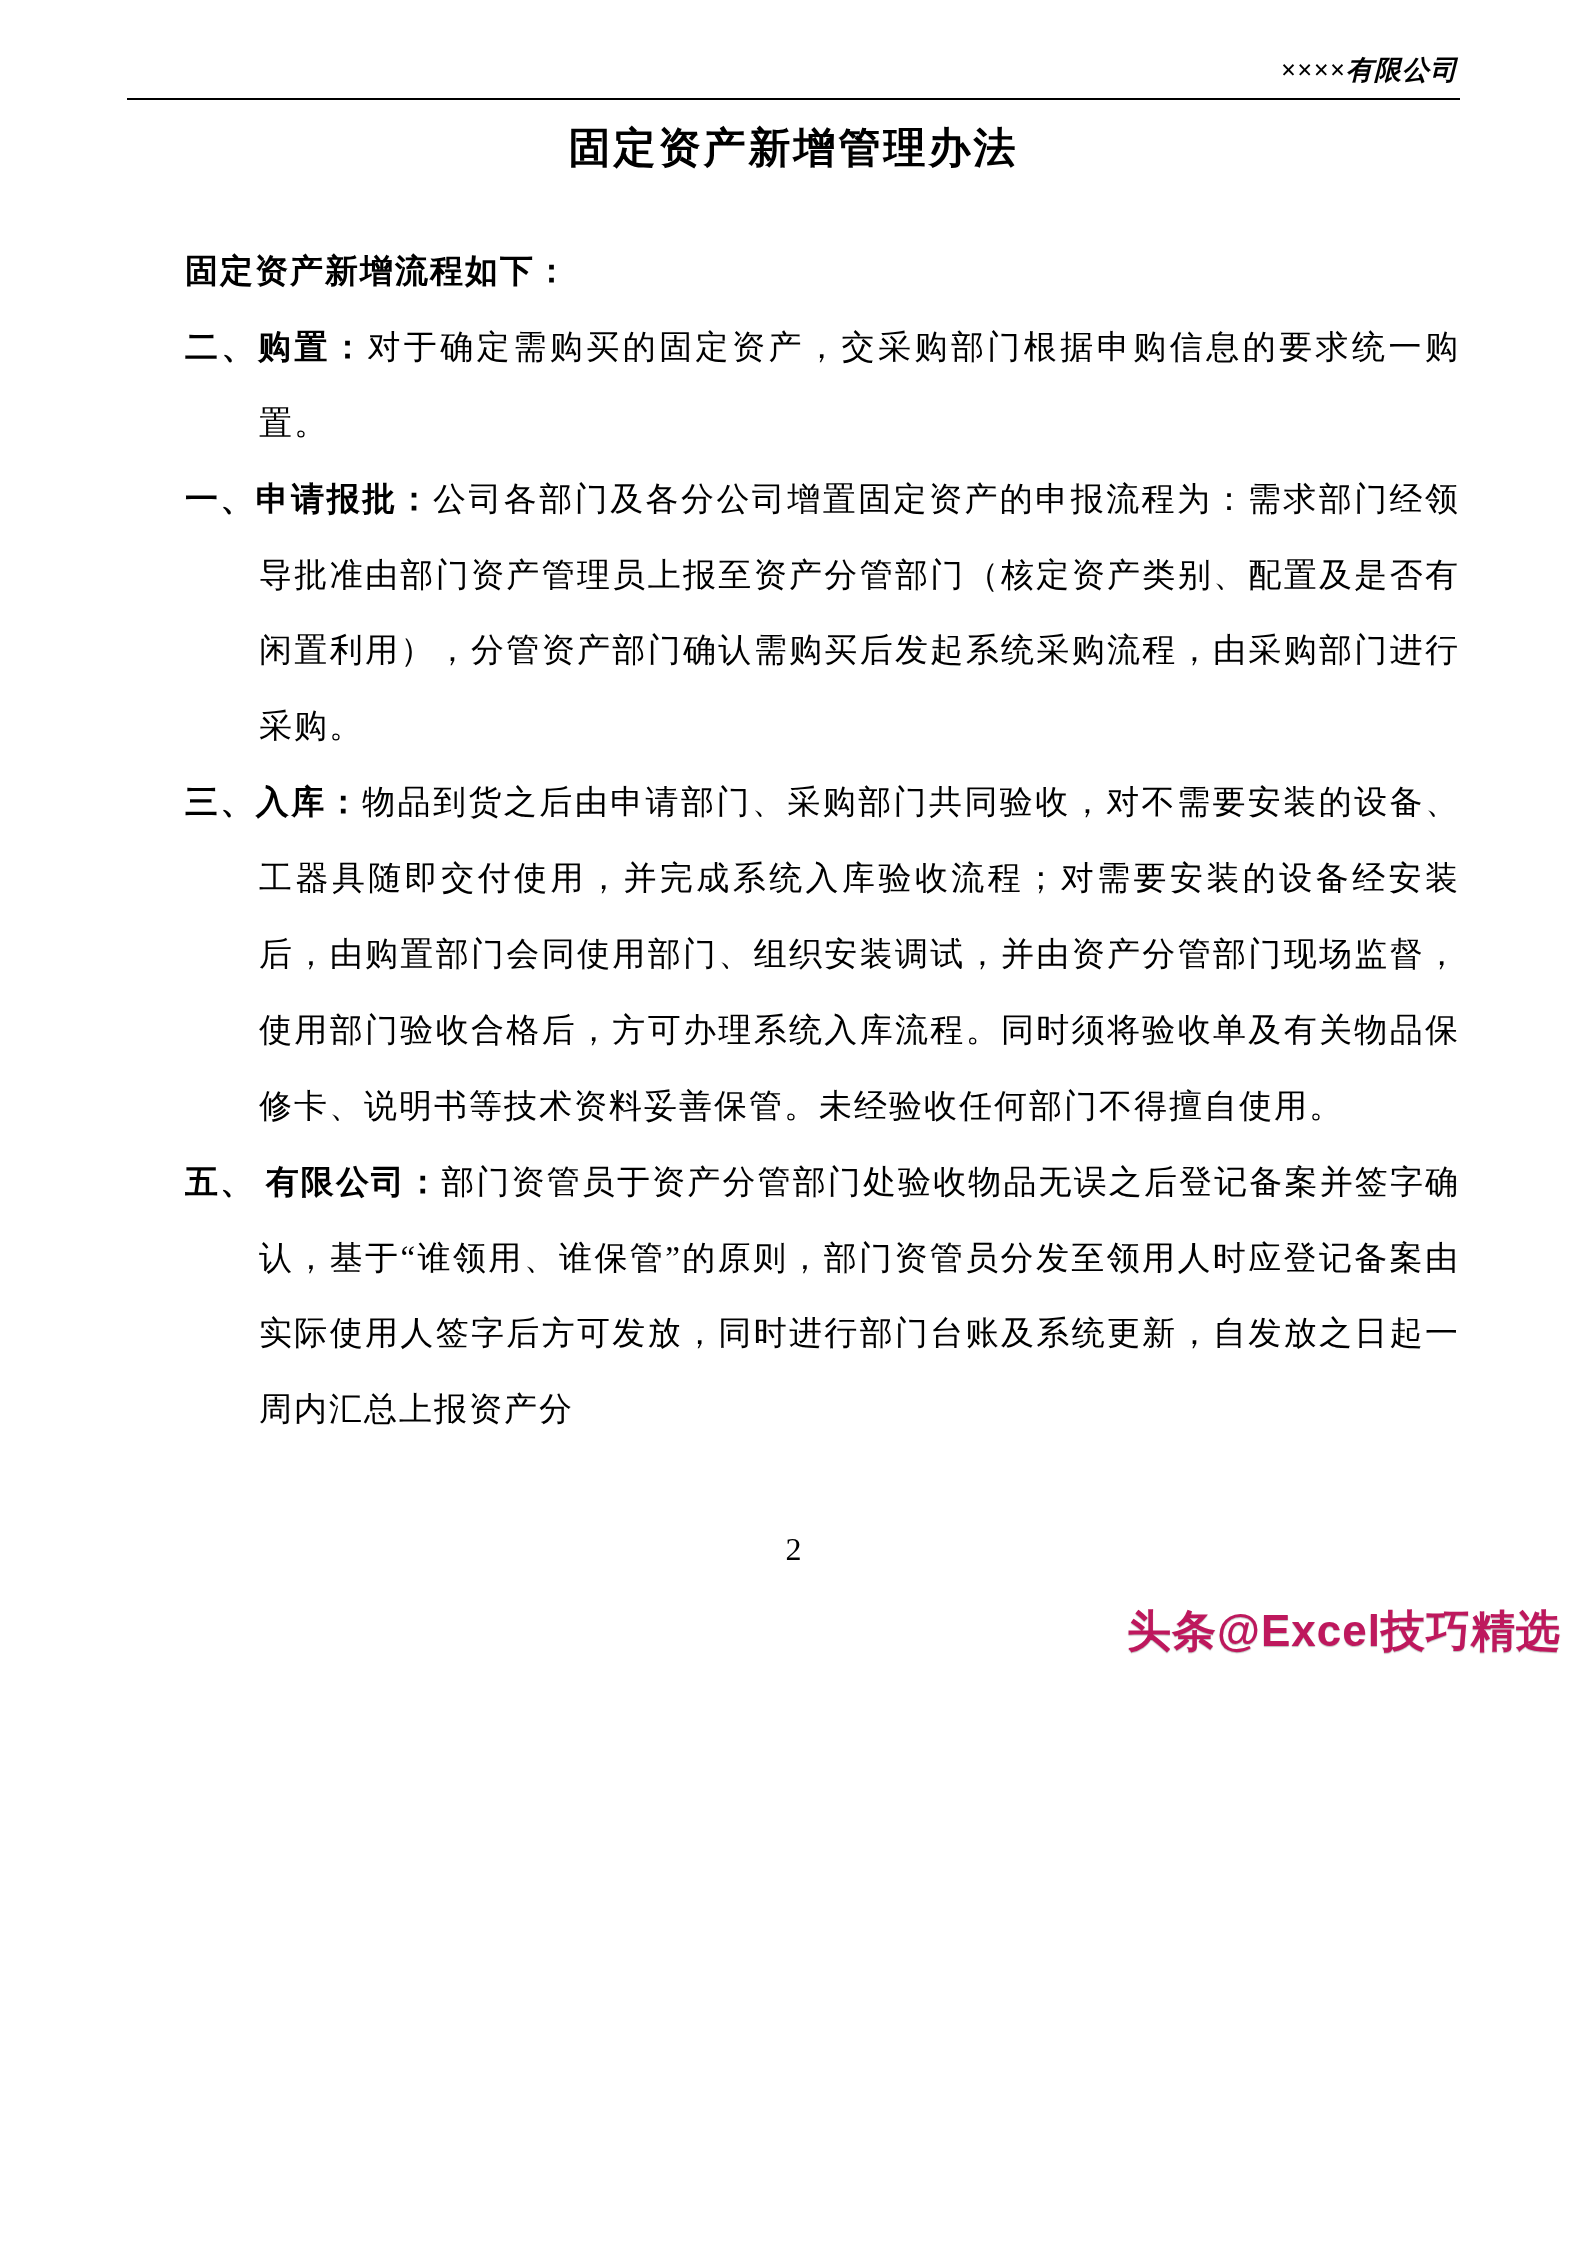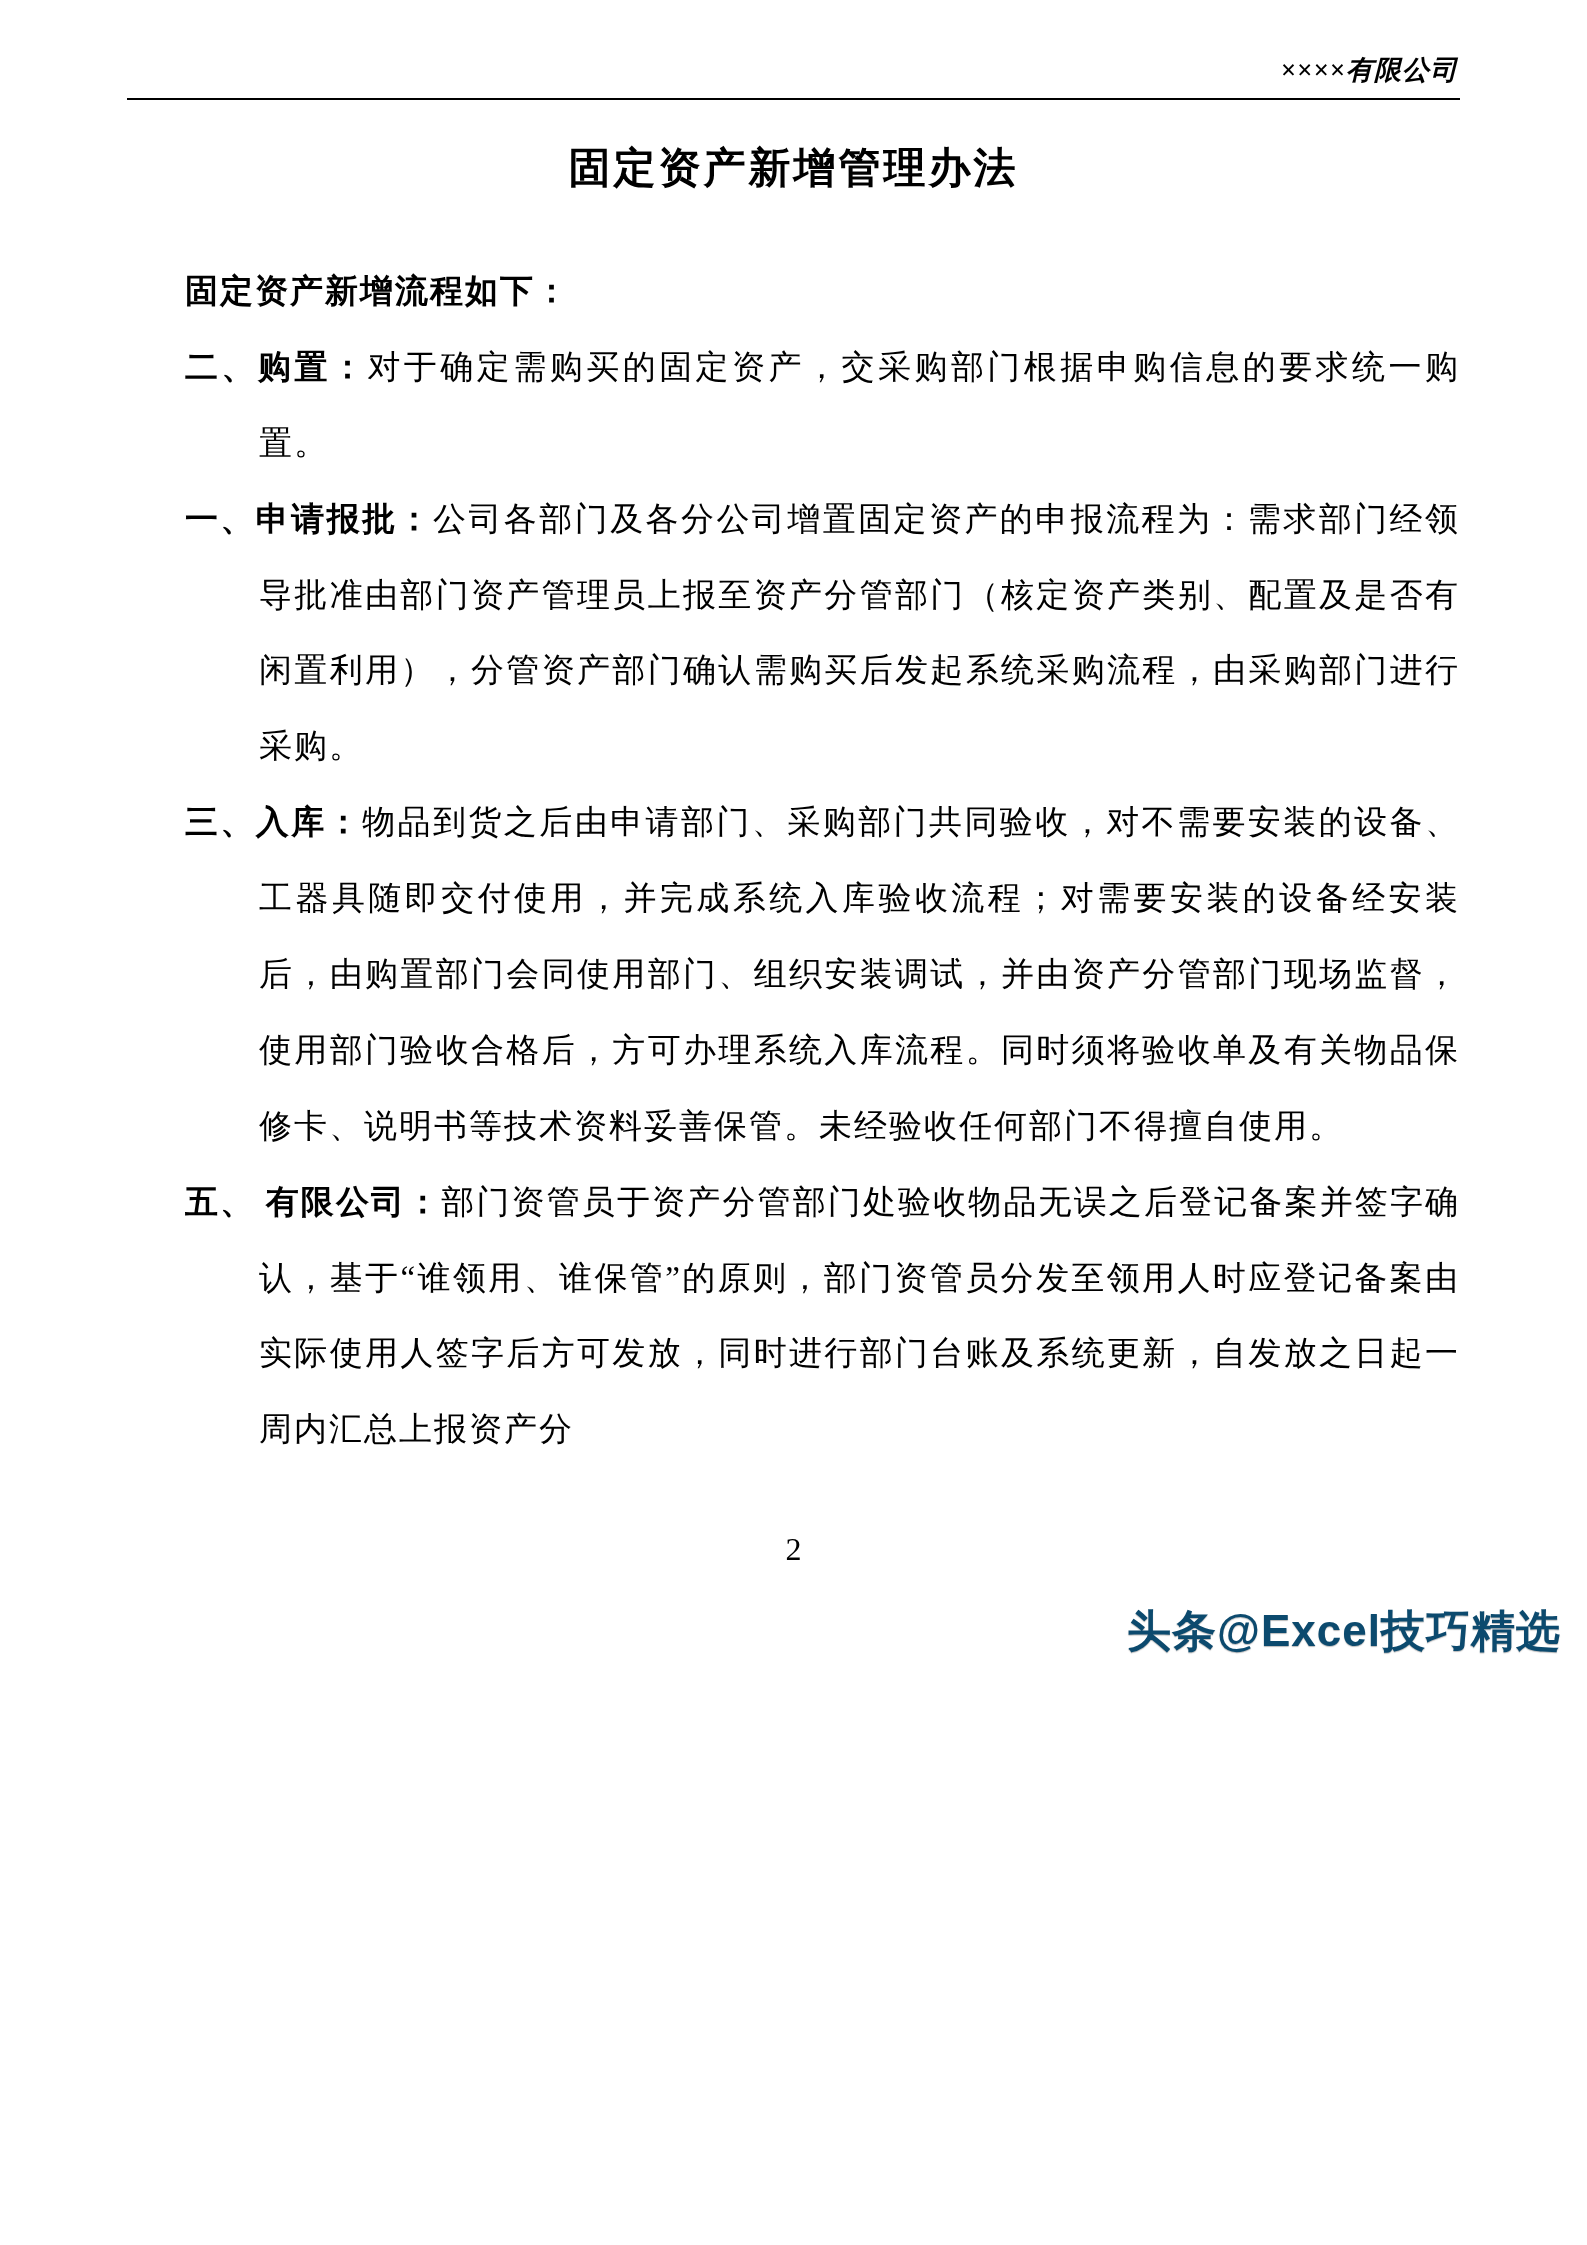--- a/index.html
+++ b/index.html
@@ -29,21 +29,21 @@
     border: none;
     border-top: 2px solid #000000;
     height: 0;
     margin: 0;
   }
   .doc-title {
     text-align: center;
     font-size: 42px;
     font-weight: bold;
     letter-spacing: 3px;
-    margin-top: 40px;
+    margin-top: 20px;
   }
   .content {
     margin-top: 58px;
     margin-left: 58px;
     font-size: 33px;
     line-height: 2.3;
     letter-spacing: 2px;
     text-align: justify;
   }
   .intro { font-weight: bold; }
@@ -61,21 +61,21 @@
     font-size: 32px;
     letter-spacing: 0;
   }
   .watermark {
     position: absolute;
     bottom: 12px;
     right: 26px;
     font-family: "Liberation Sans", "DejaVu Sans", sans-serif;
     font-size: 44px;
     font-weight: bold;
-    color: #0c4a6e;
+    color: #be185d;
     letter-spacing: 1px;
     text-shadow: 0 1px 1px rgba(60,60,60,0.35);
     text-align: right;
   }
 </style>
 </head>
 <body>
 
 <div class="page">
 

